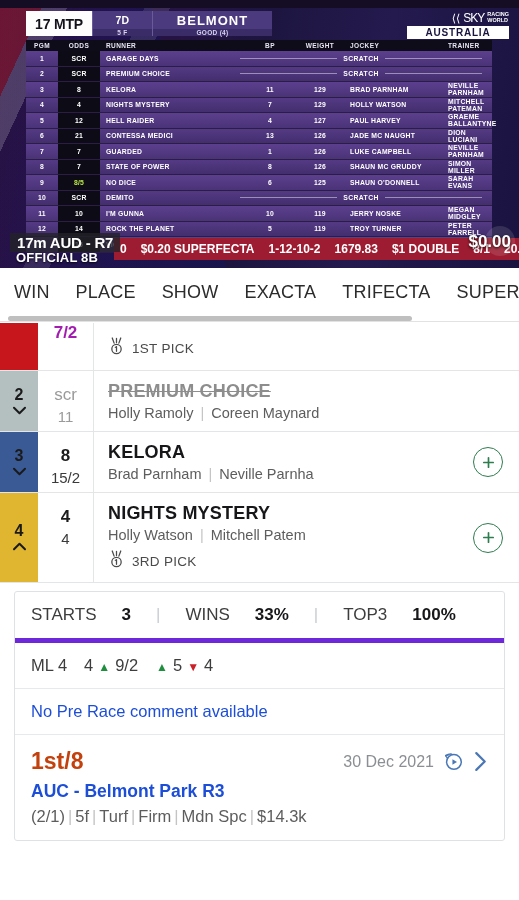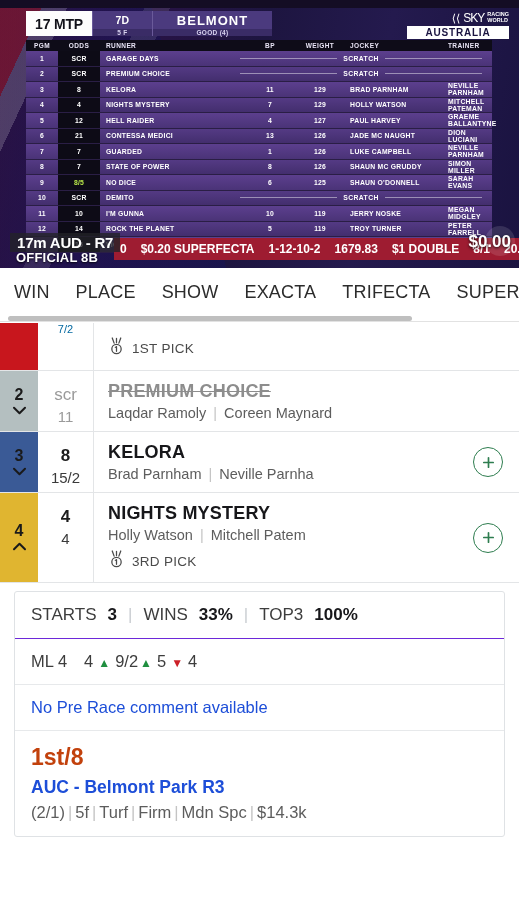--- a/index.html
+++ b/index.html
@@ -193,31 +193,31 @@
     width:62px; flex:none; display:flex; align-items:center; justify-content:center;
   }
   .add-btn {
     width:30px; height:30px; border-radius:50%;
     border:1.8px solid #2e7d4f; color:#2e7d4f;
     display:flex; align-items:center; justify-content:center;
     font-size:19px; line-height:1; background:#fff;
   }
   .row-partial { height:48px; overflow:hidden; }
   .row-partial .odds-col { padding-top:0; justify-content:flex-start; }
-  .row-partial .o-top { color:#0369a1; font-size:11px; font-weight:normal; }
+  .row-partial .o-top { color:#a21caf; font-size:17px; font-weight:bold; }
 
   
   .detail-wrap { padding:8px 14px 0 14px; background:#ffffff; }
   .detail {
     border:1px solid #dfe2e5; border-radius:3px; background:#fff;
   }
   .d-stats {
-    display:flex; align-items:center; gap:11px;
+    display:flex; align-items:center; gap:25px;
     padding:13px 16px; font-size:17px; color:#3d3d3d;
-    border-bottom:1px solid #6d28d9;
+    border-bottom:5px solid #6d28d9;
   }
   .d-stats b { color:#17171a; }
   .d-stats .div { color:#c9cdd1; }
   .d-ml {
     display:flex; align-items:center; gap:7px;
     padding:13px 16px; font-size:16.5px; color:#3d3d3d;
     border-bottom:1px solid #e7e9eb;
   }
   .d-ml .lbl { margin-right:10px; }
   .tri-up { color:#1f8f3f; font-size:12px; }
@@ -462,21 +462,21 @@
             <path d="M2 3 L8 9 L14 3"></path>
           </svg></span>
       </div>
       <div class="odds-col scr">
         <span class="o-top">scr</span>
         <span class="o-bot">11</span>
       </div>
       <div class="info-col">
         <div class="r-name scratched">PREMIUM CHOICE</div>
         <div class="r-people">
-          <span>Laqdar Ramoly</span>
+          <span>Holly Ramoly</span>
           <span class="sep">|</span>
           <span>Coreen Maynard</span>
         </div>
       </div>
       <div class="add-col"></div>
     </div>
     <div class="runner">
       <div class="silk" style="background:#3a5a96;">
         <span>3</span>
         <span class="chev"><svg width="15" height="11" viewBox="0 0 16 12" fill="none" stroke="currentColor" stroke-width="2.2" stroke-linecap="round" stroke-linejoin="round">
@@ -552,26 +552,42 @@
       <span class="div">|</span>
       <span>TOP3</span>
       <b>100%</b>
     </div>
 
     <div class="d-ml">
       <span class="lbl">
         <span>ML</span>
         <span>4</span>
       </span>
-      <span id="ml-seq"><span style="margin-right: 5px;">4</span><span class="tri-up" style="margin-right: 5px;">▲</span><span style="margin-right: 2px;">9/2</span><span class="tri-up" style="margin-right: 5px;">▲</span><span style="margin-right: 5px;">5</span><span class="tri-dn" style="margin-right: 5px;">▼</span><span style="margin-right: 5px;">4</span></span>
+      <span id="ml-seq"><span style="margin-right: 5px;">4</span><span class="tri-up" style="margin-right: 5px;">▲</span><span style="margin-right: 18px;">9/2</span><span class="tri-up" style="margin-right: 5px;">▲</span><span style="margin-right: 5px;">5</span><span class="tri-dn" style="margin-right: 5px;">▼</span><span style="margin-right: 5px;">4</span></span>
     </div>
 
     <div class="d-comment">No Pre Race comment available</div>
 
     <div class="d-form-head">
       <span class="d-pos">1st/8</span>
+      <span class="d-right">
+        <span class="d-date">30 Dec 2021</span>
+        <span class="icon-replay">
+          <svg width="21" height="21" viewBox="0 0 24 24" fill="none" stroke="#4a77b5" stroke-width="1.7">
+            <circle cx="12.5" cy="12.5" r="8.4"></circle>
+            <path d="M5.2 8.4 L3.1 5.2 M3.1 5.2 L6.6 4.3" stroke-linecap="round"></path>
+            <path d="M3.3 5.4 A9 9 0 0 1 10 3.6" stroke-linecap="round"></path>
+            <path d="M10.8 9.4 L16 12.5 L10.8 15.6 Z" fill="#4a77b5" stroke="none"></path>
+          </svg>
+        </span>
+        <span class="icon-next">
+          <svg width="15" height="21" viewBox="0 0 12 20" fill="none" stroke="#4a77b5" stroke-width="2.1" stroke-linecap="round" stroke-linejoin="round">
+              <path d="M2 2 L10 10 L2 18"></path>
+            </svg>
+        </span>
+      </span>
     </div>
 
     <div class="d-form-title">AUC - Belmont Park R3</div>
     <div class="d-form-sub" id="form-details"><span>(2/1)</span><span class="sep">|</span><span>5f</span><span class="sep">|</span><span>Turf</span><span class="sep">|</span><span>Firm</span><span class="sep">|</span><span>Mdn Spc</span><span class="sep">|</span><span>$14.3k</span></div>
 
   </div>
 </div>
 
 </body></html>

